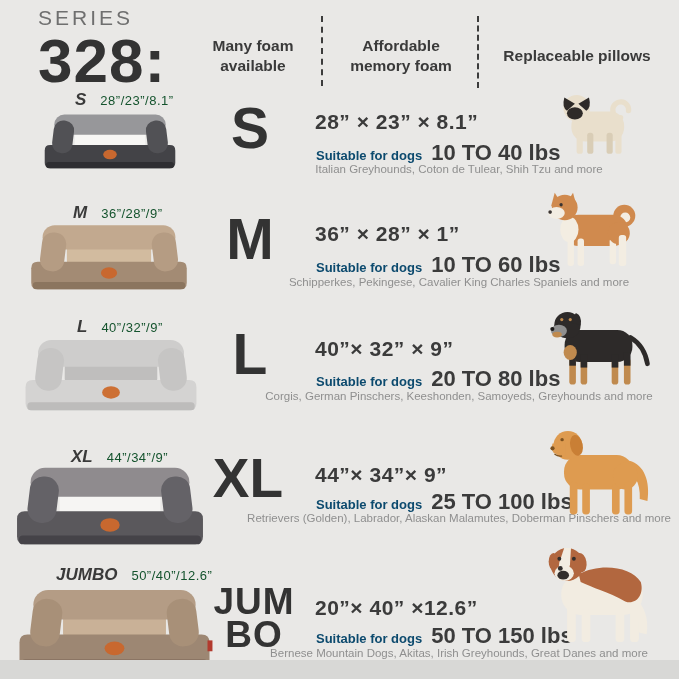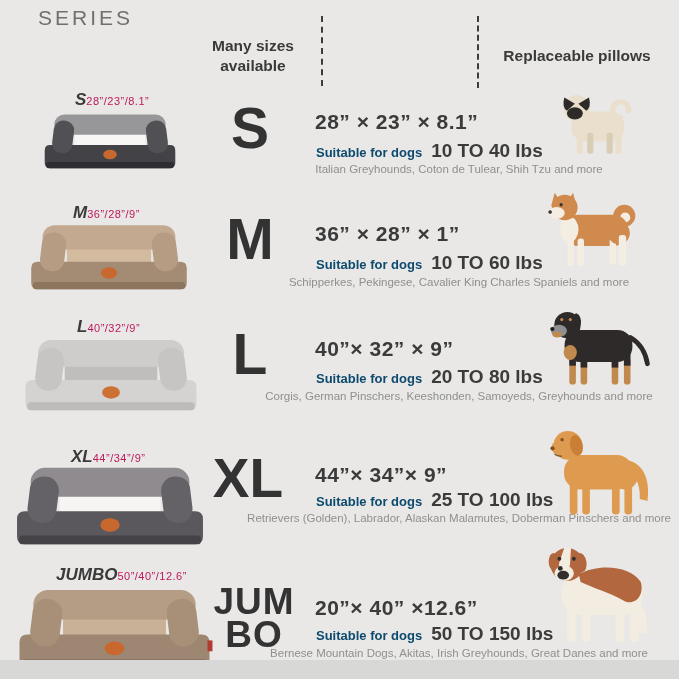--- a/index.html
+++ b/index.html
@@ -15,41 +15,43 @@
   .f2{left:330px;width:142px;top:36px;}
   .f3{left:484px;width:186px;top:46px;}
   .vsep{position:absolute;width:0;border-left:2px dashed #3c3c3c;}
   .sep1{left:321px;top:16px;height:70px;}
   .sep2{left:477px;top:16px;height:72px;}
 
   
   .abs{position:absolute;}
   .size-label{white-space:nowrap;}
   .size-label .ltr{font-style:italic;font-size:17px;font-weight:600;color:#3a3a3a;}
-  .size-label .dims{font-size:11px;color:#be185d;letter-spacing:0.5px;}
+  .size-label .dims{font-size:13px;color:#14532d;margin-left:14px;letter-spacing:0.5px;}
   .big-ltr{width:104px;text-align:center;font-weight:900;color:#333333;font-size:57px;line-height:0.92;letter-spacing:0px;}
   .big-ltr.jumbo{font-size:37px;line-height:0.88;letter-spacing:1px;}
   .dims-line{font-size:21px;font-weight:800;color:#3b3b3b;letter-spacing:0.5px;white-space:nowrap;text-align:center;}
   .suit{white-space:nowrap;}
   .suit .pre{font-size:13px;font-weight:700;color:#0c4a6e;}
-  .suit .wt{font-size:19px;font-weight:800;color:#3b3b3b;margin-left:9px;}
+  .suit .wt{font-size:22px;font-weight:800;color:#3b3b3b;margin-left:9px;}
   .breeds{left:238px;width:442px;text-align:center;font-size:11.5px;color:#8f8f8f;white-space:nowrap;}
 
   svg{display:block;}
 </style>
 </head>
 <body>
 
 <div class="canvas">
 
   <div class="series">
     <div class="series-label">SERIES</div>
-  </div>
-  <div class="feature f1">Many sizes available</div>
+    <div class="series-number">328:</div>
+  </div>
+  <div class="feature f1">Many foam available</div>
   <div class="vsep sep1"></div>
+  <div class="feature f2">Affordable memory foam</div>
   <div class="vsep sep2"></div>
   <div class="feature f3">Replaceable pillows</div>
 
   <div style="--bed_base: #434347; --bed_dark: #2e2e32; --bed_bolster: #97979a; --bed_arm: #515155; --bed_pillow: #f7f6f4; --logo: #c8682f; --dog_a: #e9dfcc; --dog_b: #2e2a28; --dog_c: #d9cdb6;">
     <div class="abs size-label" style="left:75px;top:90px;">
       <span class="ltr">S</span><span class="dims">28”/23”/8.1”</span>
     </div>
     <svg class="abs" style="left:42px;top:108px;" width="136" height="68" viewBox="0 0 200 95">
       <rect x="48" y="26" width="104" height="30" rx="5" fill="var(--bed_pillow)"></rect>
       <rect x="18" y="7" width="164" height="30" rx="15" fill="var(--bed_bolster)"></rect>

